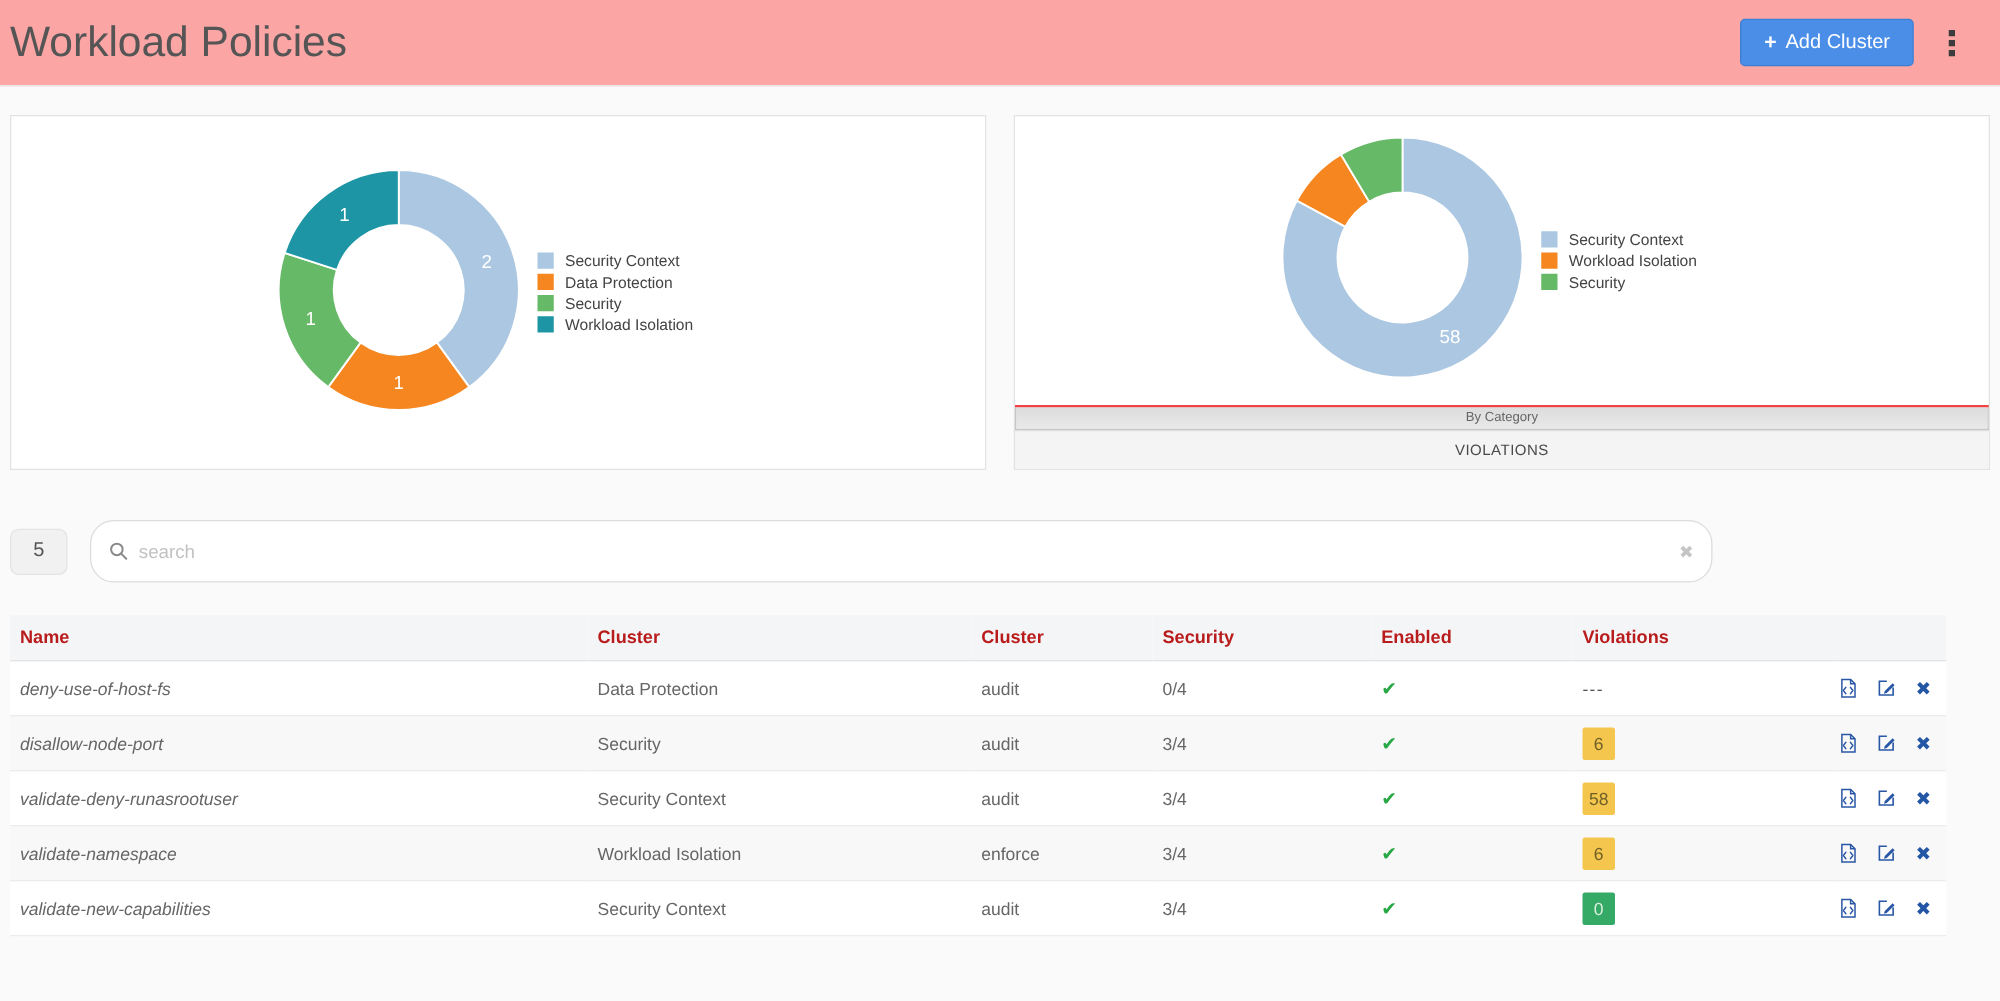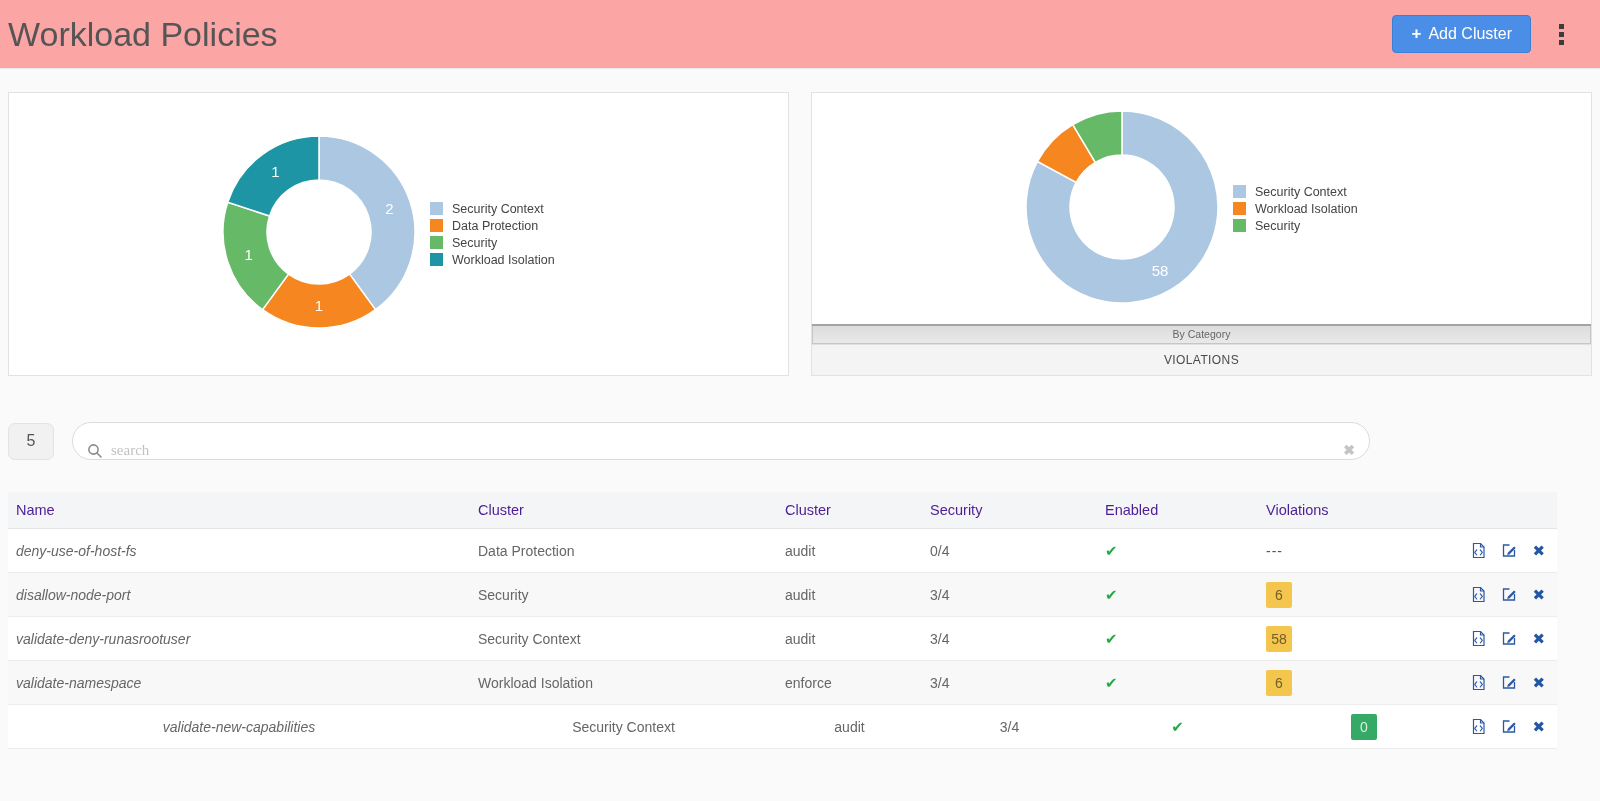--- a/index.html
+++ b/index.html
@@ -61,21 +61,21 @@
     flex: 1;
     display: flex;
     align-items: center;
     padding-left: 205px;
     overflow: hidden;
   }
   .legend { margin-left: 6px; }
   .legend-item { display: flex; align-items: center; gap: 9px; margin: 3px 0; cursor: pointer; }
   .legend-swatch { width: 13px; height: 13px; flex: 0 0 13px; }
   .legend-label { font-size: 12.5px; color: #444; }
-  .panel-tabs { display: flex; border-top: 2px solid #a3a3a3; gap: 40px; }
+  .panel-tabs { display: flex; border-top: 2px solid #ef4444; gap: 40px; }
   .panel-tab {
     flex: 1; text-align: center;
     font-size: 10.5px; color: #777;
     padding: 2px 0 3px;
     background: #fff;
     border: 1px solid #ddd; border-top: none;
     cursor: pointer;
   }
   .panel-tab.active {
     background: linear-gradient(#dcdcdc, #e9e9e9);
@@ -97,27 +97,26 @@
   .count-badge {
     width: 46px; height: 37px;
     background: #f1f1f1;
     border: 1px solid #e3e3e3;
     border-radius: 7px;
     display: flex; align-items: center; justify-content: center;
     font-size: 16px; color: #555;
   }
   .search-wrap {
     margin-left: 18px;
-    width: 1298px; height: 38px;
+    width: 1298px; height: 50px;
     background: #fff;
     border: 1px solid #dcdcdc;
     border-radius: 19px;
-    display: flex; align-items: flex-end;
+    display: flex; align-items: center;
     padding: 0 14px;
-    font-family: Liberation Serif, serif;
   }
   .search-wrap svg { flex: 0 0 auto; }
   .search-input {
     flex: 1; border: none; outline: none;
     font-size: 15px; color: #555;
     font-family: inherit;
     margin-left: 8px; background: transparent;
   }
   .search-input::placeholder { color: #c2c2c2; }
   .clear-icon { color: #c4c4c4; font-size: 14px; font-weight: 700; cursor: pointer; }
@@ -126,35 +125,35 @@
   table.policies {
     margin-top: 32px;
     width: 1549px;
     border-collapse: collapse;
     table-layout: fixed;
     background: #fff;
     font-size: 14px;
   }
   .policies thead th {
     background: #f4f5f6;
-    color: #4c1d95;
-    font-weight: 400;
+    color: #b91c1c;
+    font-weight: 700;
     font-size: 14.5px;
     text-align: left;
     padding: 10px 8px;
     border-bottom: 1px solid #e4e4e4;
   }
   .policies tbody td {
     padding: 0 8px;
     height: 44px;
     border-top: 1px solid #ececec;
     color: #666;
   }
   .policies tbody tr:nth-child(even) { background: #f8f8f9; }
-  .policies tbody tr:last-child td { border-bottom: 1px solid #ececec; text-align: center; }
+  .policies tbody tr:last-child td { border-bottom: 1px solid #ececec; }
   td.cell-name { color: #7886ad; cursor: pointer; font-style: italic; }
   .check-mark { color: #28a745; font-weight: 700; font-size: 15px; }
   .violations-badge {
     display: inline-flex; align-items: center; justify-content: center;
     min-width: 26px; height: 26px; padding: 0 4px;
     border-radius: 2px; font-size: 14px;
   }
   .violations-badge.warning { background: #f4c64d; color: #6f5f28; }
   .violations-badge.ok { background: #35a966; color: #d9f0de; }
   .violations-none { color: #555; letter-spacing: 1px; }

